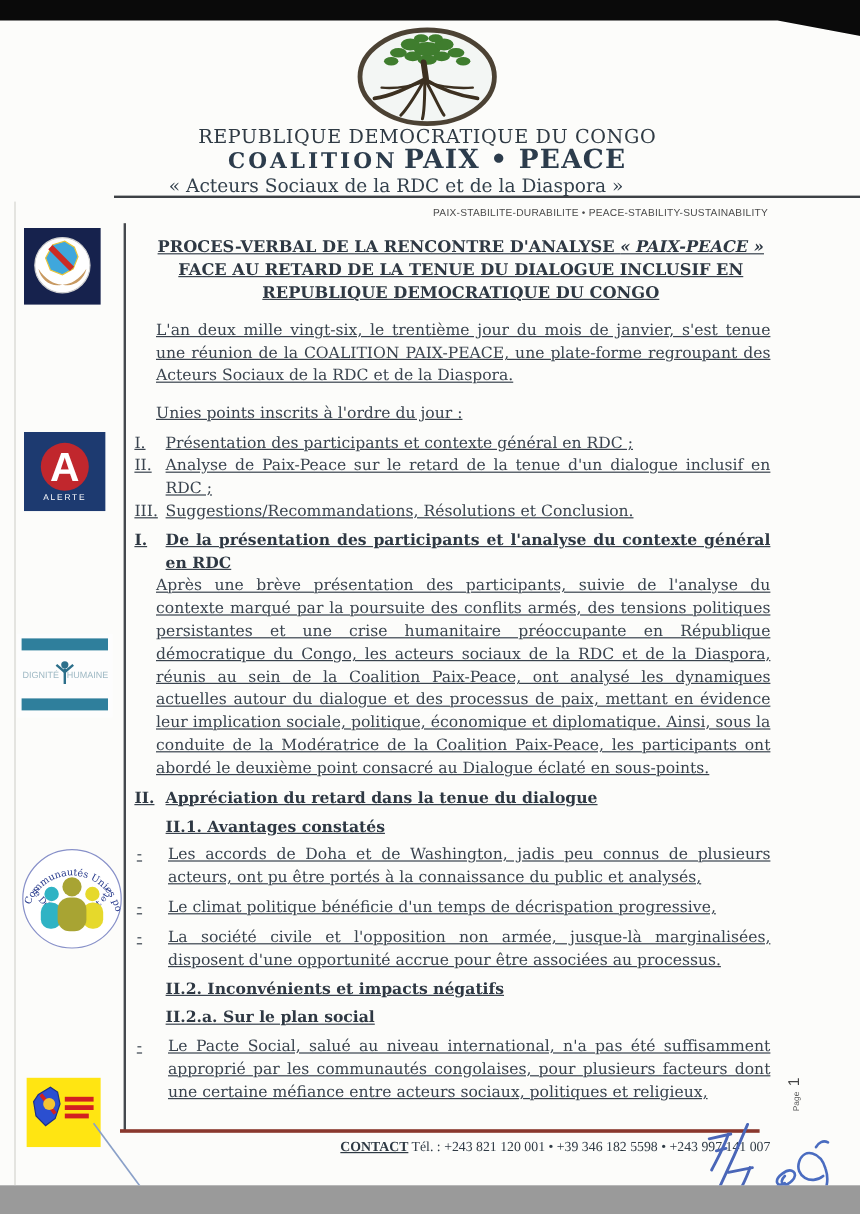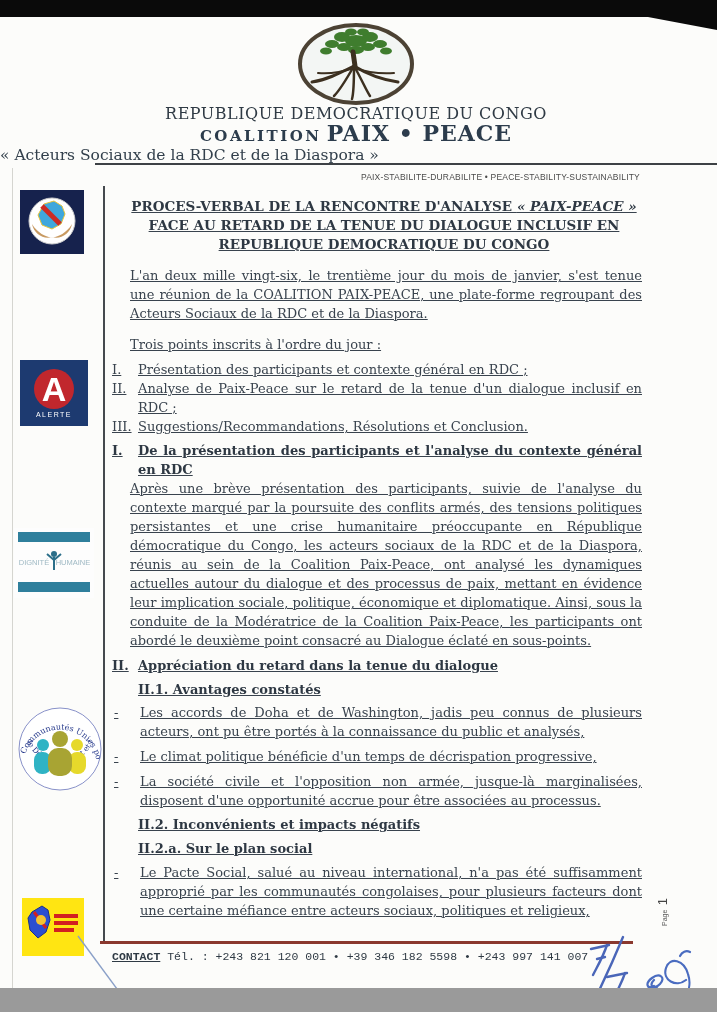--- a/index.html
+++ b/index.html
@@ -4,23 +4,23 @@
 <style>
   html,body{margin:0;padding:0;background:#9a9a9a;}
   .page{position:relative;width:717px;height:988px;background:#fcfcfa;overflow:hidden;
         font-family:"DejaVu Serif",serif;color:#39434e;margin:0 auto;}
   .abs{position:absolute;}
 
   
   .country{position:absolute;top:104px;left:0;width:712px;text-align:center;
            font-size:16px;letter-spacing:.5px;color:#2f3a44;}
   .coalition{position:absolute;top:120px;left:0;width:712px;text-align:center;color:#2c3c4c;}
-  .coalition .small{font-size:15px;font-weight:bold;letter-spacing:2.5px;}
+  .coalition .small{font-size:18px;font-weight:bold;letter-spacing:2.5px;}
   .coalition .big{font-size:22px;font-weight:bold;letter-spacing:1px;}
-  .subtitle{position:absolute;top:146px;left:0;width:660px;
+  .subtitle{position:absolute;top:146px;left:0;width:660px;text-align:center;
             font-size:15.5px;color:#33404c;}
   .head-rule{position:absolute;top:163px;left:95px;width:622px;height:2px;background:#3d4145;}
   .motto{position:absolute;top:172px;left:0;width:640px;text-align:right;
          font-family:"Liberation Sans",sans-serif;font-size:8.5px;color:#4a4a4a;letter-spacing:.2px;}
 
   
   .left-scan-line{position:absolute;left:12px;top:168px;bottom:0;width:1px;background:#d5d5d0;}
   .divider{position:absolute;left:103px;top:186px;height:757px;width:2px;background:#45494e;}
   .red-rule{position:absolute;left:100px;top:941px;width:533px;height:3px;background:#8a382e;}
   .blue-scratch{position:absolute;left:74px;top:930px;}
@@ -38,22 +38,22 @@
   .dash-col{flex:none;width:26px;padding-left:2px;}
   .row-text{flex:1;text-align:justify;}
   .deroulement{margin:7px 0 0 18px;font-weight:bold;text-decoration:underline;color:#2e3843;}
   .sec-head{margin-top:5px;font-weight:bold;color:#2e3843;}
   .sec-body{margin:0 0 0 18px;text-align:justify;}
   .sub-head{margin:5px 0 0 26px;font-weight:bold;color:#2e3843;}
   .b1{margin-top:4px;} .b2{margin-top:6px;} .b3{margin-top:6px;} .b4{margin-top:5px;}
   .mt6{margin-top:6px;}
 
   
-  .contact{position:absolute;top:950px;left:112px;width:530px;text-align:left;
-           font-family:Liberation Mono, monospace;font-size:11.5px;color:#2f3a44;}
+  .contact{position:absolute;top:950px;left:112px;width:530px;text-align:right;
+           font-family:Liberation Serif, serif;font-size:11.5px;color:#2f3a44;}
   .contact .lbl{font-weight:bold;text-decoration:underline;}
   .page-num{position:absolute;left:642px;top:903px;width:40px;text-align:center;
             transform:rotate(-90deg);font-family:"Liberation Sans",sans-serif;color:#5a5a5a;}
   .page-num .w{font-size:7px;} .page-num .n{font-size:13px;color:#444;}
 
   
   .logo{position:absolute;}
 </style>
 </head>
 <body>
@@ -167,21 +167,21 @@
 
   <div class="divider"></div>
 
   <div class="main-col">
     <div class="doc-title">
       <span>PROCES-VERBAL DE LA RENCONTRE D'ANALYSE </span><span class="em">« PAIX-PEACE »</span><span> FACE AU RETARD DE LA TENUE DU DIALOGUE INCLUSIF EN REPUBLIQUE DEMOCRATIQUE DU CONGO</span>
     </div>
 
     <p class="para">L'an deux mille vingt-six, le trentième jour du mois de janvier, s'est tenue une réunion de la COALITION PAIX-PEACE, une plate-forme regroupant des Acteurs Sociaux de la RDC et de la Diaspora.</p>
 
-    <p class="agenda-intro">Trois points inscrits à l'ordre du jour :</p>
+    <p class="agenda-intro">Unies points inscrits à l'ordre du jour :</p>
 
     <div class="agenda">
       <div class="row">
         <span class="num-col">I.</span>
         <span class="row-text">Présentation des participants et contexte général en RDC ;</span>
       </div>
       <div class="row">
         <span class="num-col">II.</span>
         <span class="row-text">Analyse de Paix-Peace sur le retard de la tenue d'un dialogue inclusif en RDC ;</span>
       </div>

